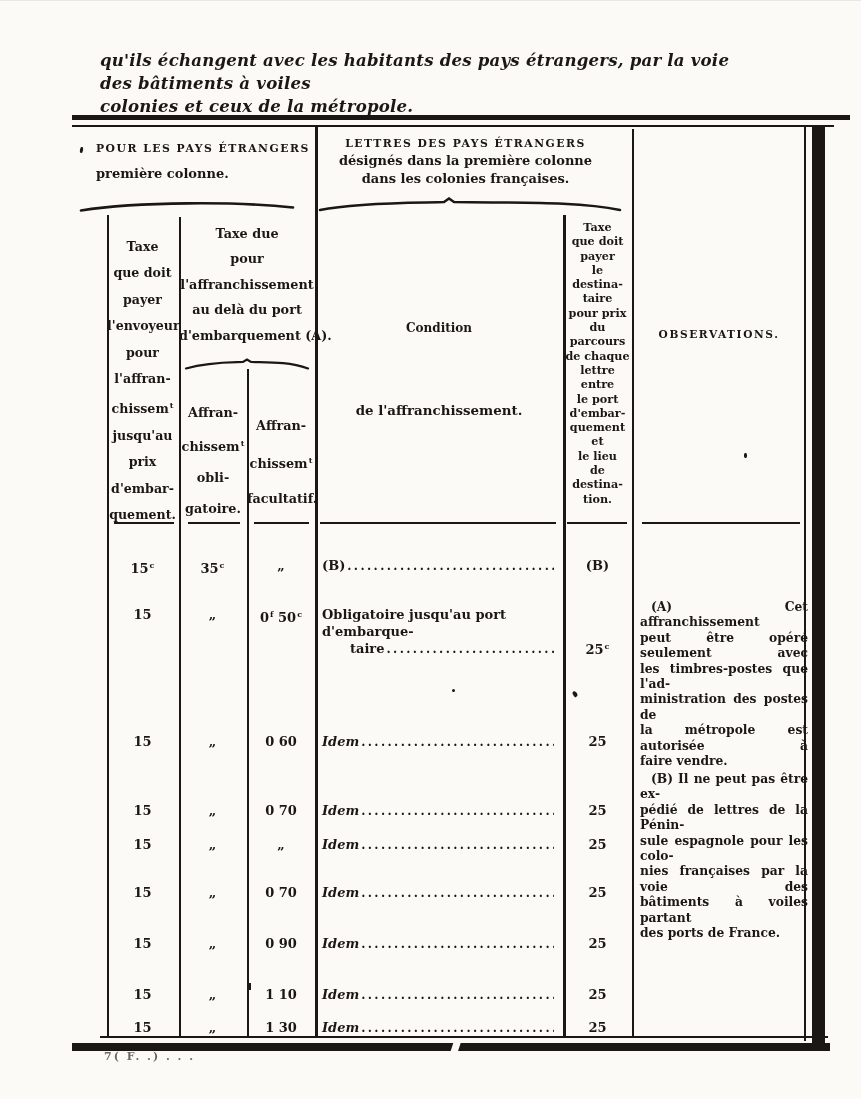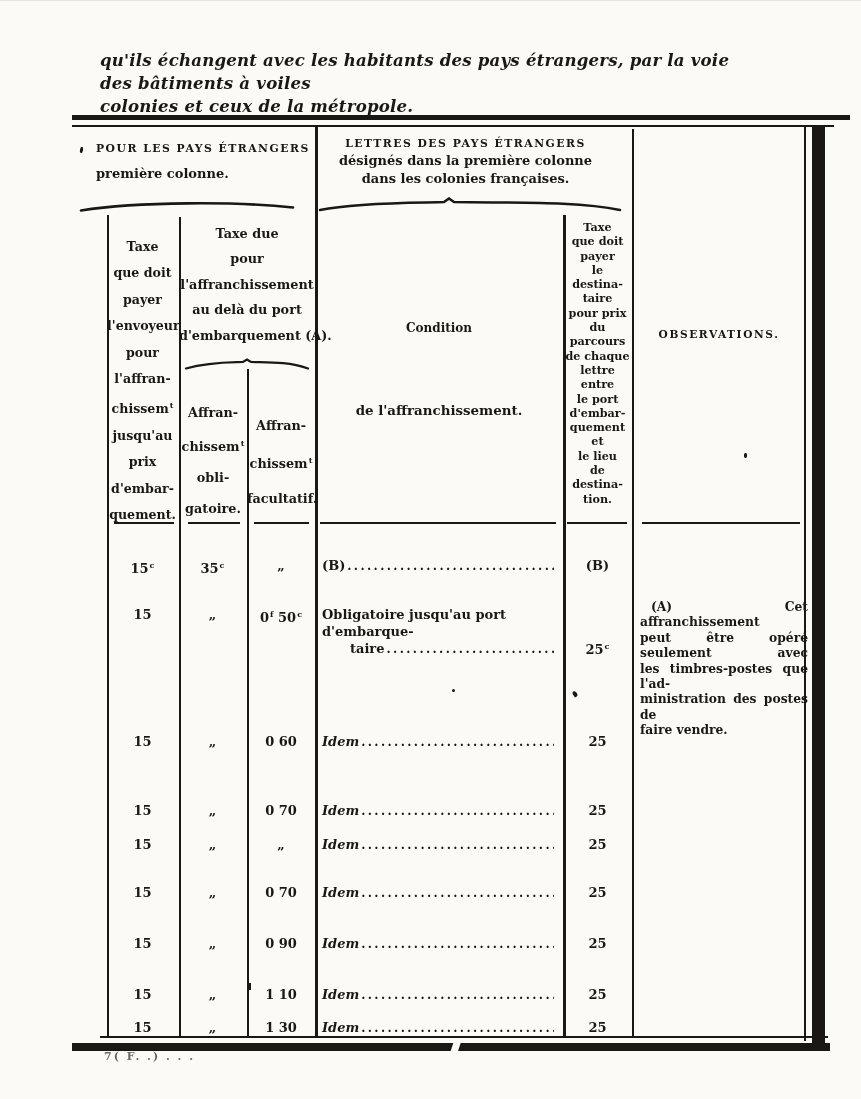--- a/index.html
+++ b/index.html
@@ -281,21 +281,30 @@
         </div>
         <div class="bc c5">25</div>
       </div>
     </div>
 
   <div class="note" id="noteA">
       <div class="nline just first">(A) Cet affranchissement</div>
       <div class="nline just">peut être opéré seulement avec</div>
       <div class="nline just">les timbres-postes que l'ad-</div>
       <div class="nline just">ministration des postes de</div>
+      <div class="nline just">la métropole est autorisée à</div>
       <div class="nline">faire vendre.</div>
+    </div>
+  <div class="note" id="noteB">
+      <div class="nline just first">(B) Il ne peut pas être ex-</div>
+      <div class="nline just">pédié de lettres de la Pénin-</div>
+      <div class="nline just">sule espagnole pour les colo-</div>
+      <div class="nline just">nies françaises par la voie des</div>
+      <div class="nline just">bâtiments à voiles partant</div>
+      <div class="nline">des ports de France.</div>
     </div>
 
   <div class="hrule" style="left:100px; top:1035px; width:728px; height:2px;"></div>
   <div class="hrule" style="left:72px;  top:1042px; width:758px; height:8px;"></div>
   <div class="speck" style="left:452px; top:1040px; width:7px; height:13px; background:var(--paper); transform:rotate(18deg);"></div>
 
   <div class="speck" style="left:80px;  top:146px; width:3px; height:6px; border-radius:40%; transform:rotate(10deg);"></div>
   <div class="speck" style="left:452px; top:688px; width:3px; height:3px; border-radius:50%;"></div>
   <div class="speck" style="left:573px; top:690px; width:4px; height:6px; border-radius:50% 50% 50% 0; transform:rotate(-35deg);"></div>
   <div class="speck" style="left:744px; top:452px; width:3px; height:5px; border-radius:40%;"></div>

